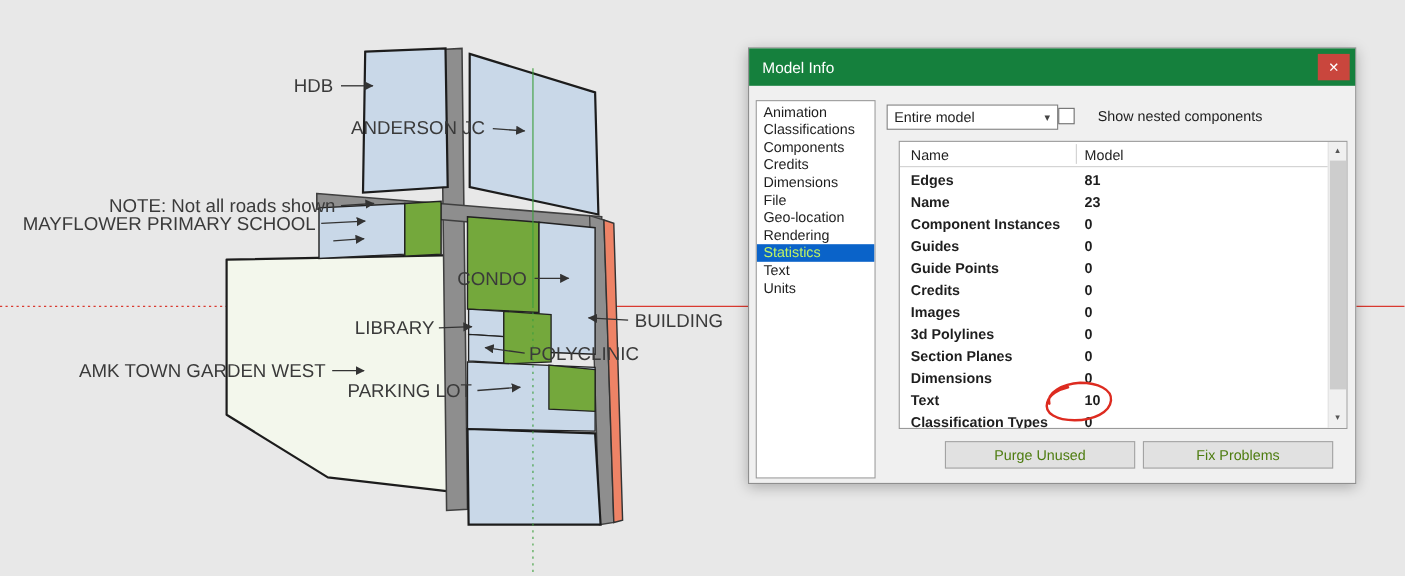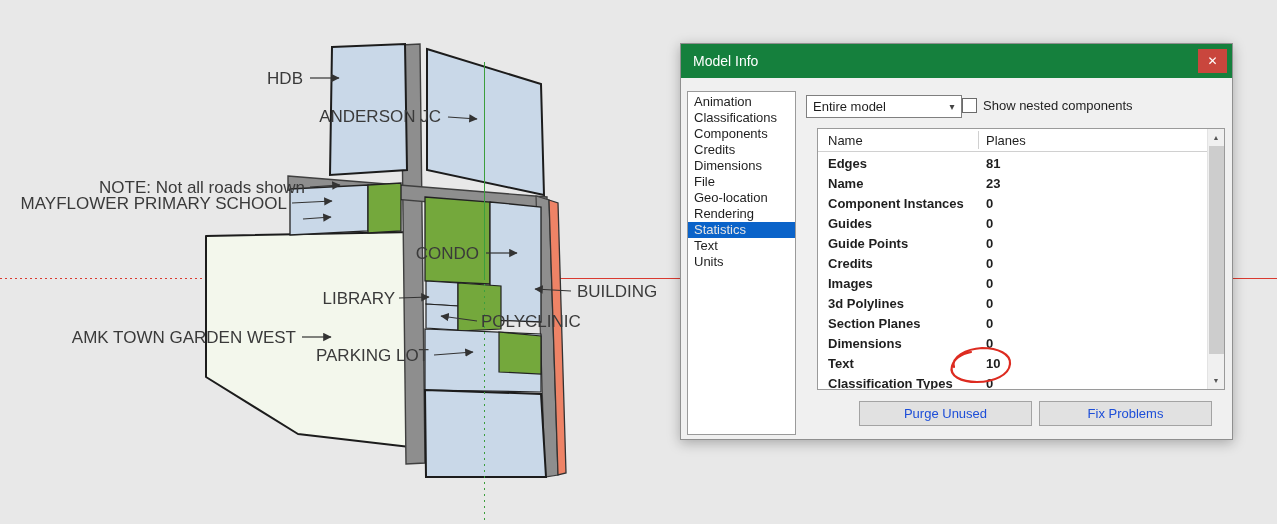--- a/index.html
+++ b/index.html
@@ -19,28 +19,28 @@
   .titlebar{height:34px;background:#15803d;display:flex;align-items:center;
             padding-left:12px;color:#fff;font-size:14px;}
   .close-btn{margin-left:auto;margin-right:5px;width:29px;height:24px;background:#c9463d;
              color:#fff;display:flex;align-items:center;justify-content:center;
              font-size:12px;cursor:pointer;}
   .dlg-body{position:relative;height:361px;border-radius:16px;}
 
   .cat-list{position:absolute;left:6px;top:13px;width:109px;height:344px;background:#fff;
             border:1px solid #9a9a9a;box-sizing:border-box;padding:2px 0;overflow:hidden;}
   .cat-item{height:16px;line-height:16px;padding:0 6px;white-space:nowrap;cursor:default;}
-  .cat-item.selected{background:#0a63c9;color:#e5e5e5;}
+  .cat-item.selected{background:#0a63c9;color:#bef264;}
 
   .scope-select{position:absolute;left:125px;top:17px;width:156px;height:23px;background:#fff;
                 border:1px solid #7f7f7f;box-sizing:border-box;display:flex;align-items:center;
                 padding-left:6px;cursor:default;}
   .scope-arrow{margin-left:auto;width:18px;text-align:center;color:#444;font-size:10px;}
 
-  .checkbox-row{position:absolute;left:281px;top:20px;display:flex;align-items:center;gap:6px;}
+  .checkbox-row{position:absolute;left:281px;top:20px;display:flex;align-items:center;gap:21px;}
   .checkbox{width:13px;height:13px;background:#fff;border:1px solid #6b6b6b;}
 
   .stats-panel{position:absolute;left:125px;top:50px;width:408px;height:262px;background:#fff;
                border:1px solid #9a9a9a;box-sizing:border-box;overflow:hidden;margin-left:11px;}
   .stats-header{position:relative;height:22px;width:390px;border-bottom:1px solid #d0d0d0;}
   .col-name{position:absolute;left:10px;top:4px;}
   .col-count{position:absolute;left:168px;top:4px;}
   .hdr-div{position:absolute;left:160px;top:2px;width:1px;height:18px;background:#d0d0d0;}
   .stats-rows{position:absolute;left:0;top:24px;right:17px;font-weight:bold;}
   .stat-row{position:relative;height:20px;}
@@ -50,21 +50,21 @@
   .vscroll{position:absolute;right:0;top:0;width:17px;height:100%;background:#f0f0f0;
            border-left:1px solid #e3e3e3;box-sizing:border-box;}
   .scroll-btn{height:17px;display:flex;align-items:center;justify-content:center;
               font-size:7px;color:#555;cursor:pointer;}
   .scroll-btn.down{position:absolute;bottom:0;width:100%;}
   .scroll-thumb{position:absolute;left:1px;top:17px;width:15px;height:208px;background:#cdcdcd;}
 
   .dialog-buttons{position:absolute;left:0;right:20px;top:323px;display:flex;
                   justify-content:flex-end;gap:7px;}
   .btn{width:173px;height:25px;background:#e1e1e1;border:1px solid #a3a3a3;
-       font-family:inherit;font-size:13px;color:#1d4ed8;cursor:pointer;}
+       font-family:inherit;font-size:13px;color:#4d7c0f;cursor:pointer;}
 
   
   .annotation{position:absolute;left:940px;top:340px;z-index:30;pointer-events:none;}
 </style>
 </head>
 <body>
 
 <div id="app">
 
   <svg id="scene-svg" width="1277" height="524" viewBox="0 0 1277 524">
@@ -160,21 +160,21 @@
 
       <div class="checkbox-row">
         <span class="checkbox"></span>
         <span>Show nested components</span>
       </div>
 
       <div class="stats-panel">
         <div class="stats-header">
           <span class="col-name">Name</span>
           <span class="hdr-div"></span>
-          <span class="col-count">Planes</span>
+          <span class="col-count">Model</span>
         </div>
         <div class="stats-rows">
           <div class="stat-row">
               <span class="stat-name">Edges</span>
               <span class="stat-count">81</span>
             </div>
           <div class="stat-row">
               <span class="stat-name">Name</span>
               <span class="stat-count">23</span>
             </div>

